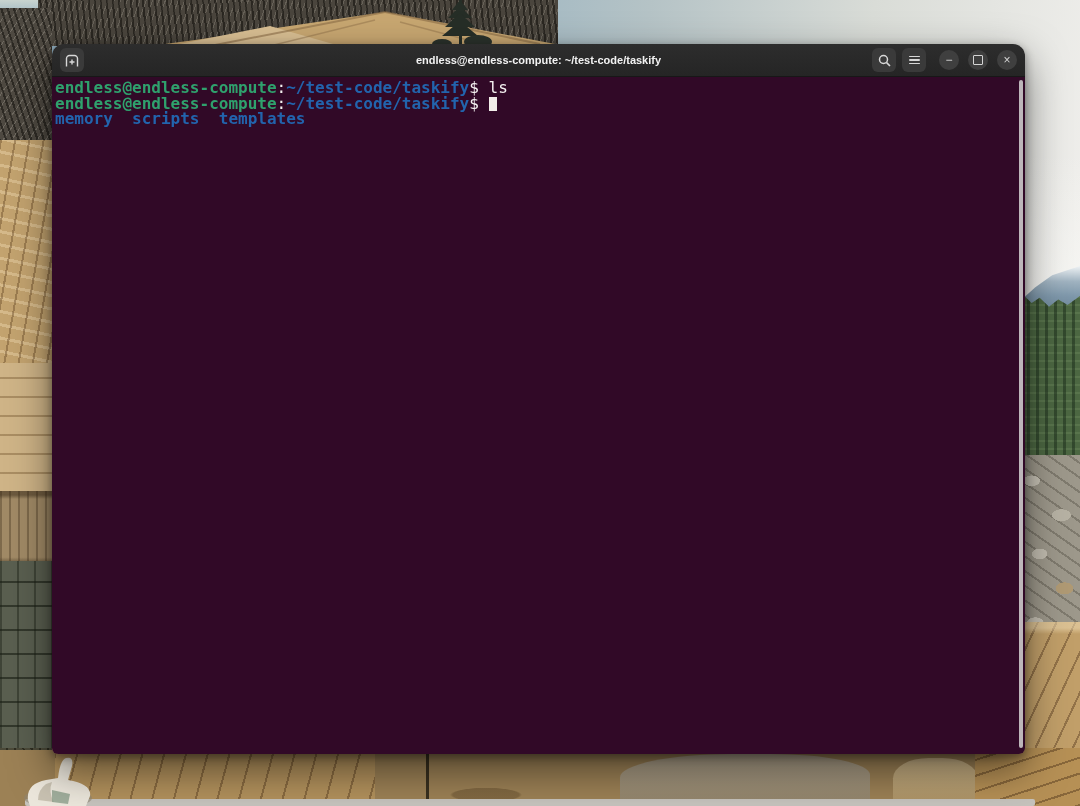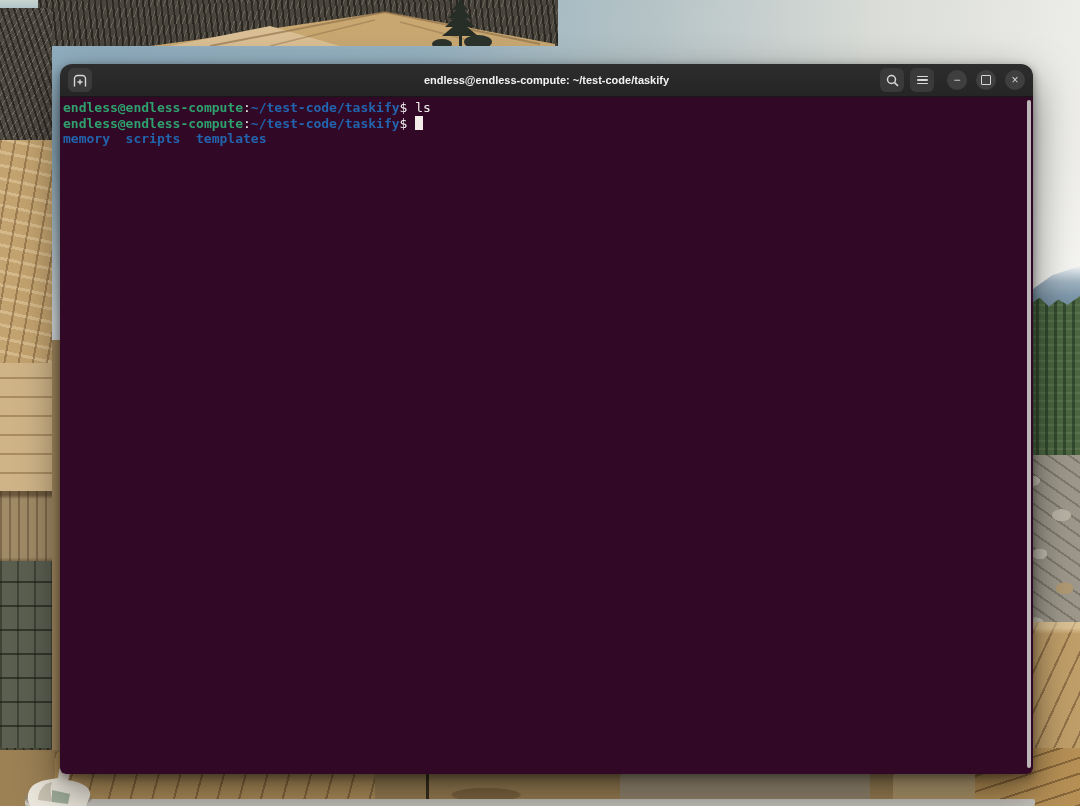--- a/index.html
+++ b/index.html
@@ -76,44 +76,44 @@
   .wp-boulder{left:620px;top:754px;width:250px;height:52px;border-radius:45% 40% 0 0;
     background:linear-gradient(180deg,#b3a68f,#8f8168);}
   .wp-stone2{left:893px;top:758px;width:85px;height:48px;border-radius:42% 42% 0 0;
     background:linear-gradient(180deg,#cdb68a,#a98f62);}
   .wp-planksright{left:975px;top:748px;width:105px;height:58px;background:#b69055;
     background-image:repeating-linear-gradient(-18deg,rgba(90,62,32,.5) 0 2px,rgba(0,0,0,0) 2px 15px);}
   .wp-graystrip{left:25px;top:799px;width:1010px;height:7px;background:#c6c3bd;border-radius:2px;}
   .wp-bird{left:8px;top:750px;width:100px;height:56px;}
 
   
-  .window{position:absolute;left:60px;top:44px;width:973px;height:710px;
+  .window{position:absolute;left:52px;top:44px;width:973px;height:710px;
     border-radius:12px 12px 6px 6px;
     box-shadow:0 16px 40px rgba(0,0,0,.5),0 3px 10px rgba(0,0,0,.4);
-    overflow:hidden;margin-top:20px;}
+    overflow:hidden;}
   .titlebar{position:relative;height:32px;background:linear-gradient(180deg,#2d2d2d,#252525);
     border-bottom:1px solid #171717;display:flex;align-items:center;}
   .tb-title{position:absolute;left:0;right:0;text-align:center;color:#f2f2f2;
     font-size:11px;font-weight:bold;pointer-events:none;}
   .tb-btn{display:flex;align-items:center;justify-content:center;border:none;padding:0;
     cursor:default;}
   .tb-sq{width:24px;height:24px;border-radius:6px;background:#3a3a3a;}
   .tb-circ{width:20px;height:20px;border-radius:50%;background:#3f3f3f;color:#d5d5d5;
     font-size:12px;line-height:1;}
   .tb-left{margin-left:8px;display:flex;}
   .tb-right{margin-left:auto;display:flex;align-items:center;padding-right:8px;}
   .tb-right .tb-sq + .tb-sq{margin-left:6px;}
   .gap-lg{margin-left:13px;}
   .gap-md{margin-left:9px;}
   .hamburger{width:11px;height:9px;display:flex;flex-direction:column;justify-content:space-between;}
   .hamburger i{display:block;height:1.4px;background:#d8d8d8;border-radius:1px;}
   .max-sq{display:block;width:8px;height:8px;border:1.3px solid #d5d5d5;border-radius:1px;}
 
   .term{position:relative;height:677px;background:#310927;
-    font-family:"DejaVu Sans Mono","Liberation Mono",monospace;font-size:13px;
+    font-family:"DejaVu Sans Mono","Liberation Mono",monospace;font-size:16px;
     line-height:15.6px;padding:3px 24px 3px 3px;box-sizing:border-box;color:#ffffff;}
   .line{white-space:pre;}
   .fg-green{color:#2fa16d;font-weight:bold;}
   .fg-blue{color:#2264ad;font-weight:bold;}
   .fg-white{color:#f4f1f0;}
   .dir{margin-right:2ch;}
   .cursor{display:inline-block;width:8px;height:14px;background:#f2ede9;
     vertical-align:-2px;}
   .scrollbar{position:absolute;top:3px;right:2px;width:4px;height:668px;
     background:#bdb6ba;border-radius:2px;}

